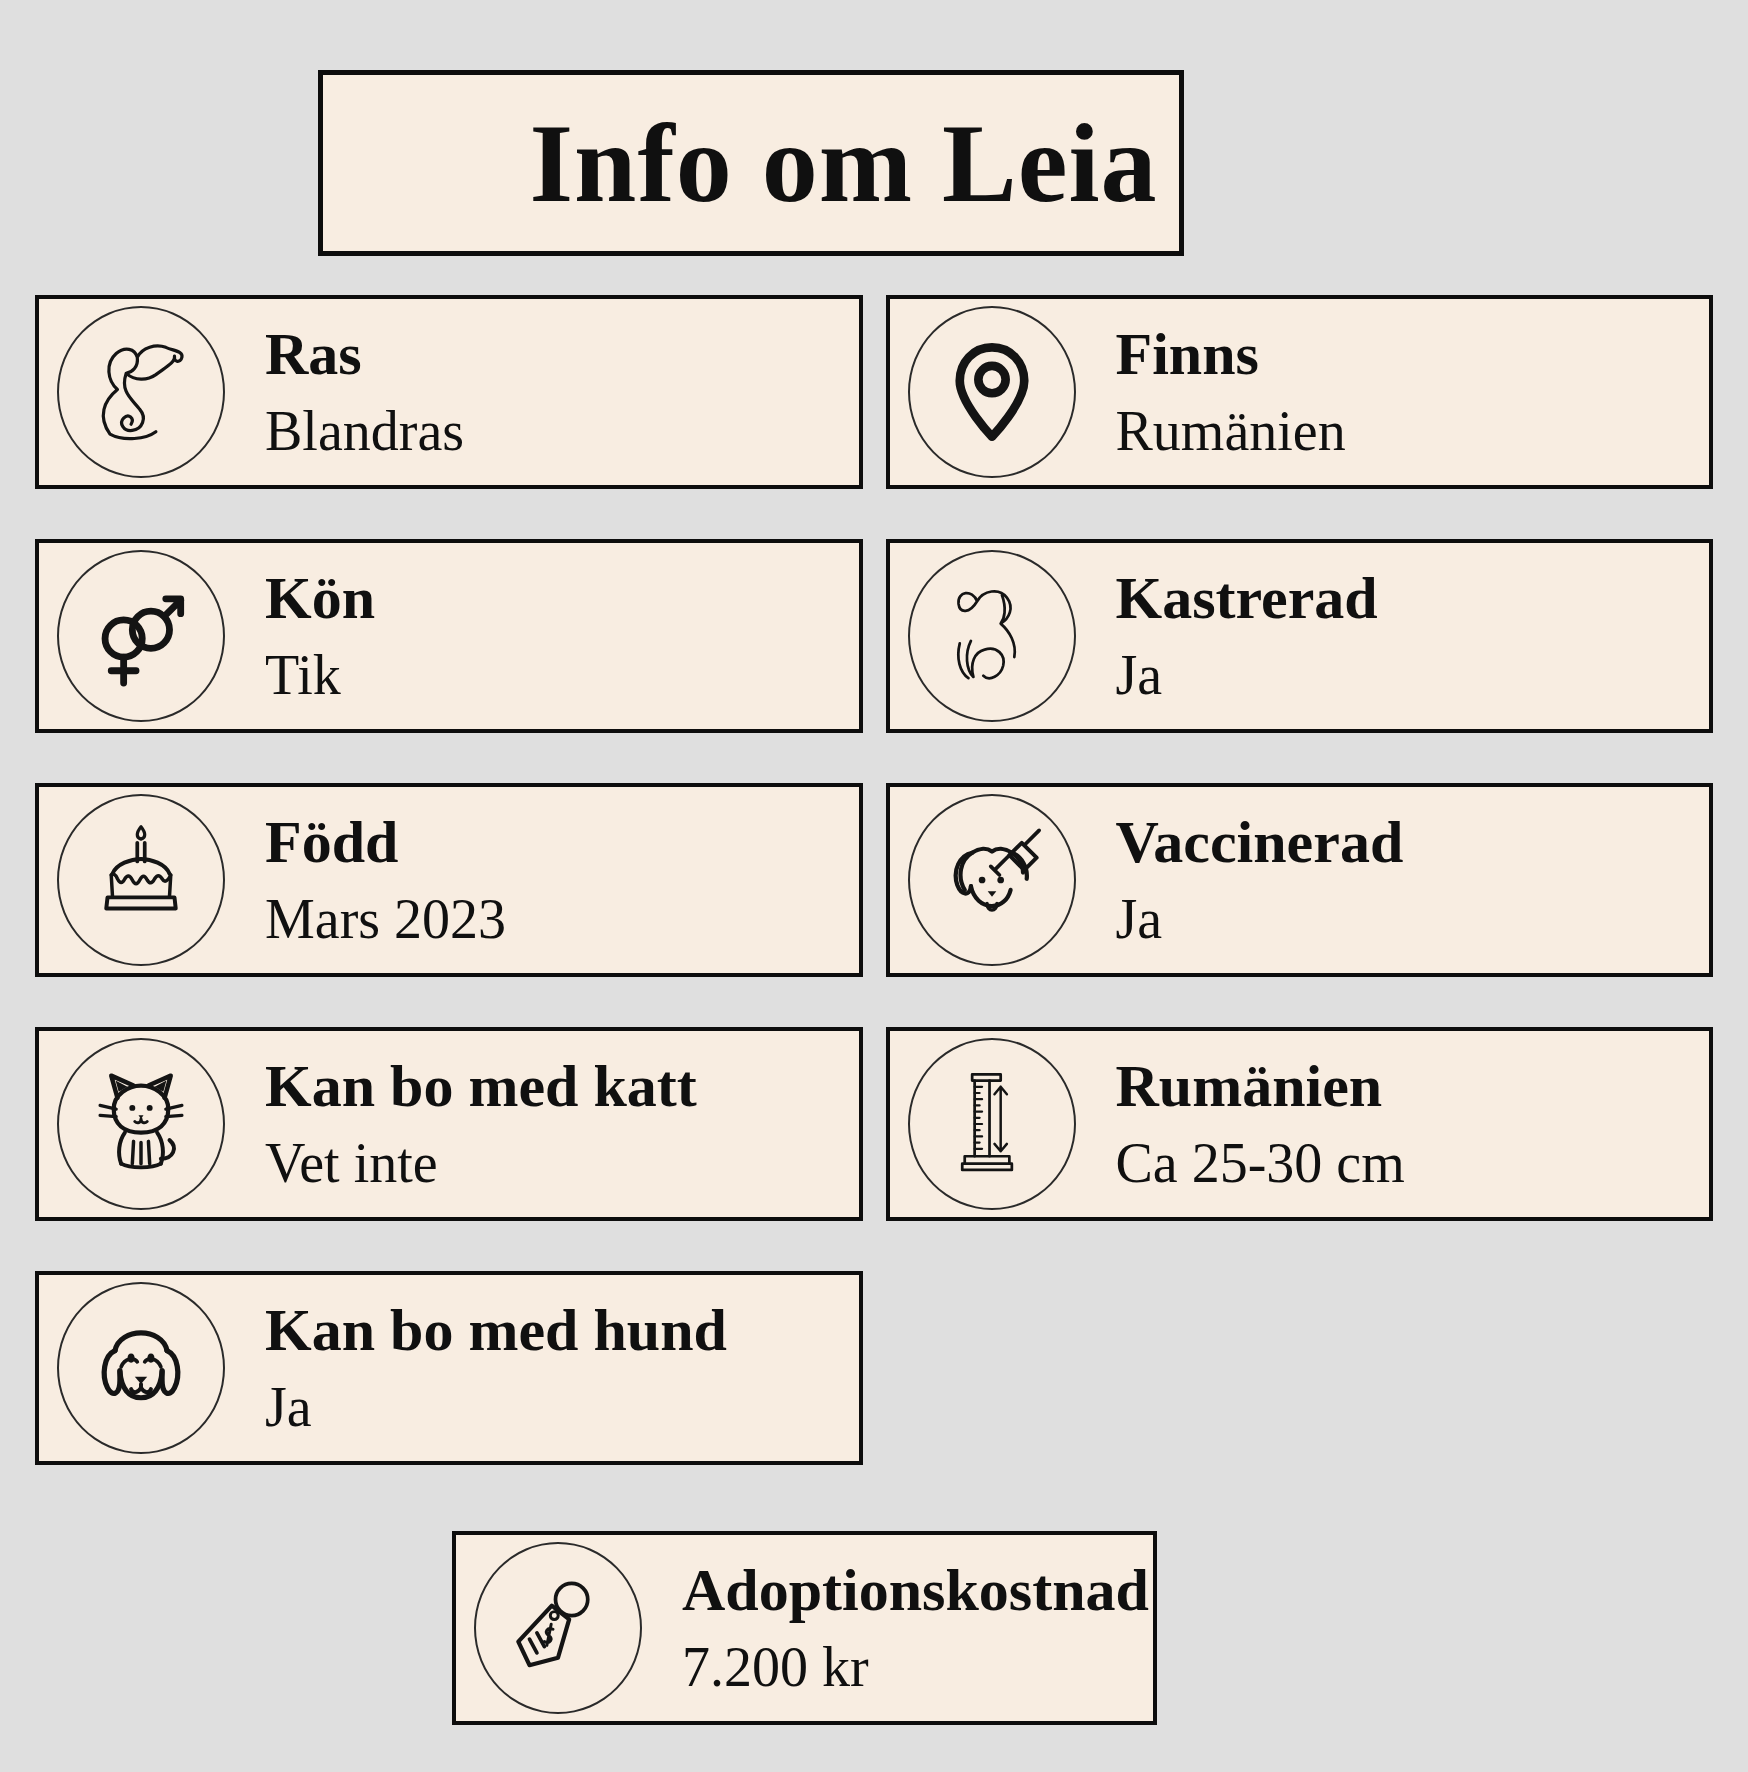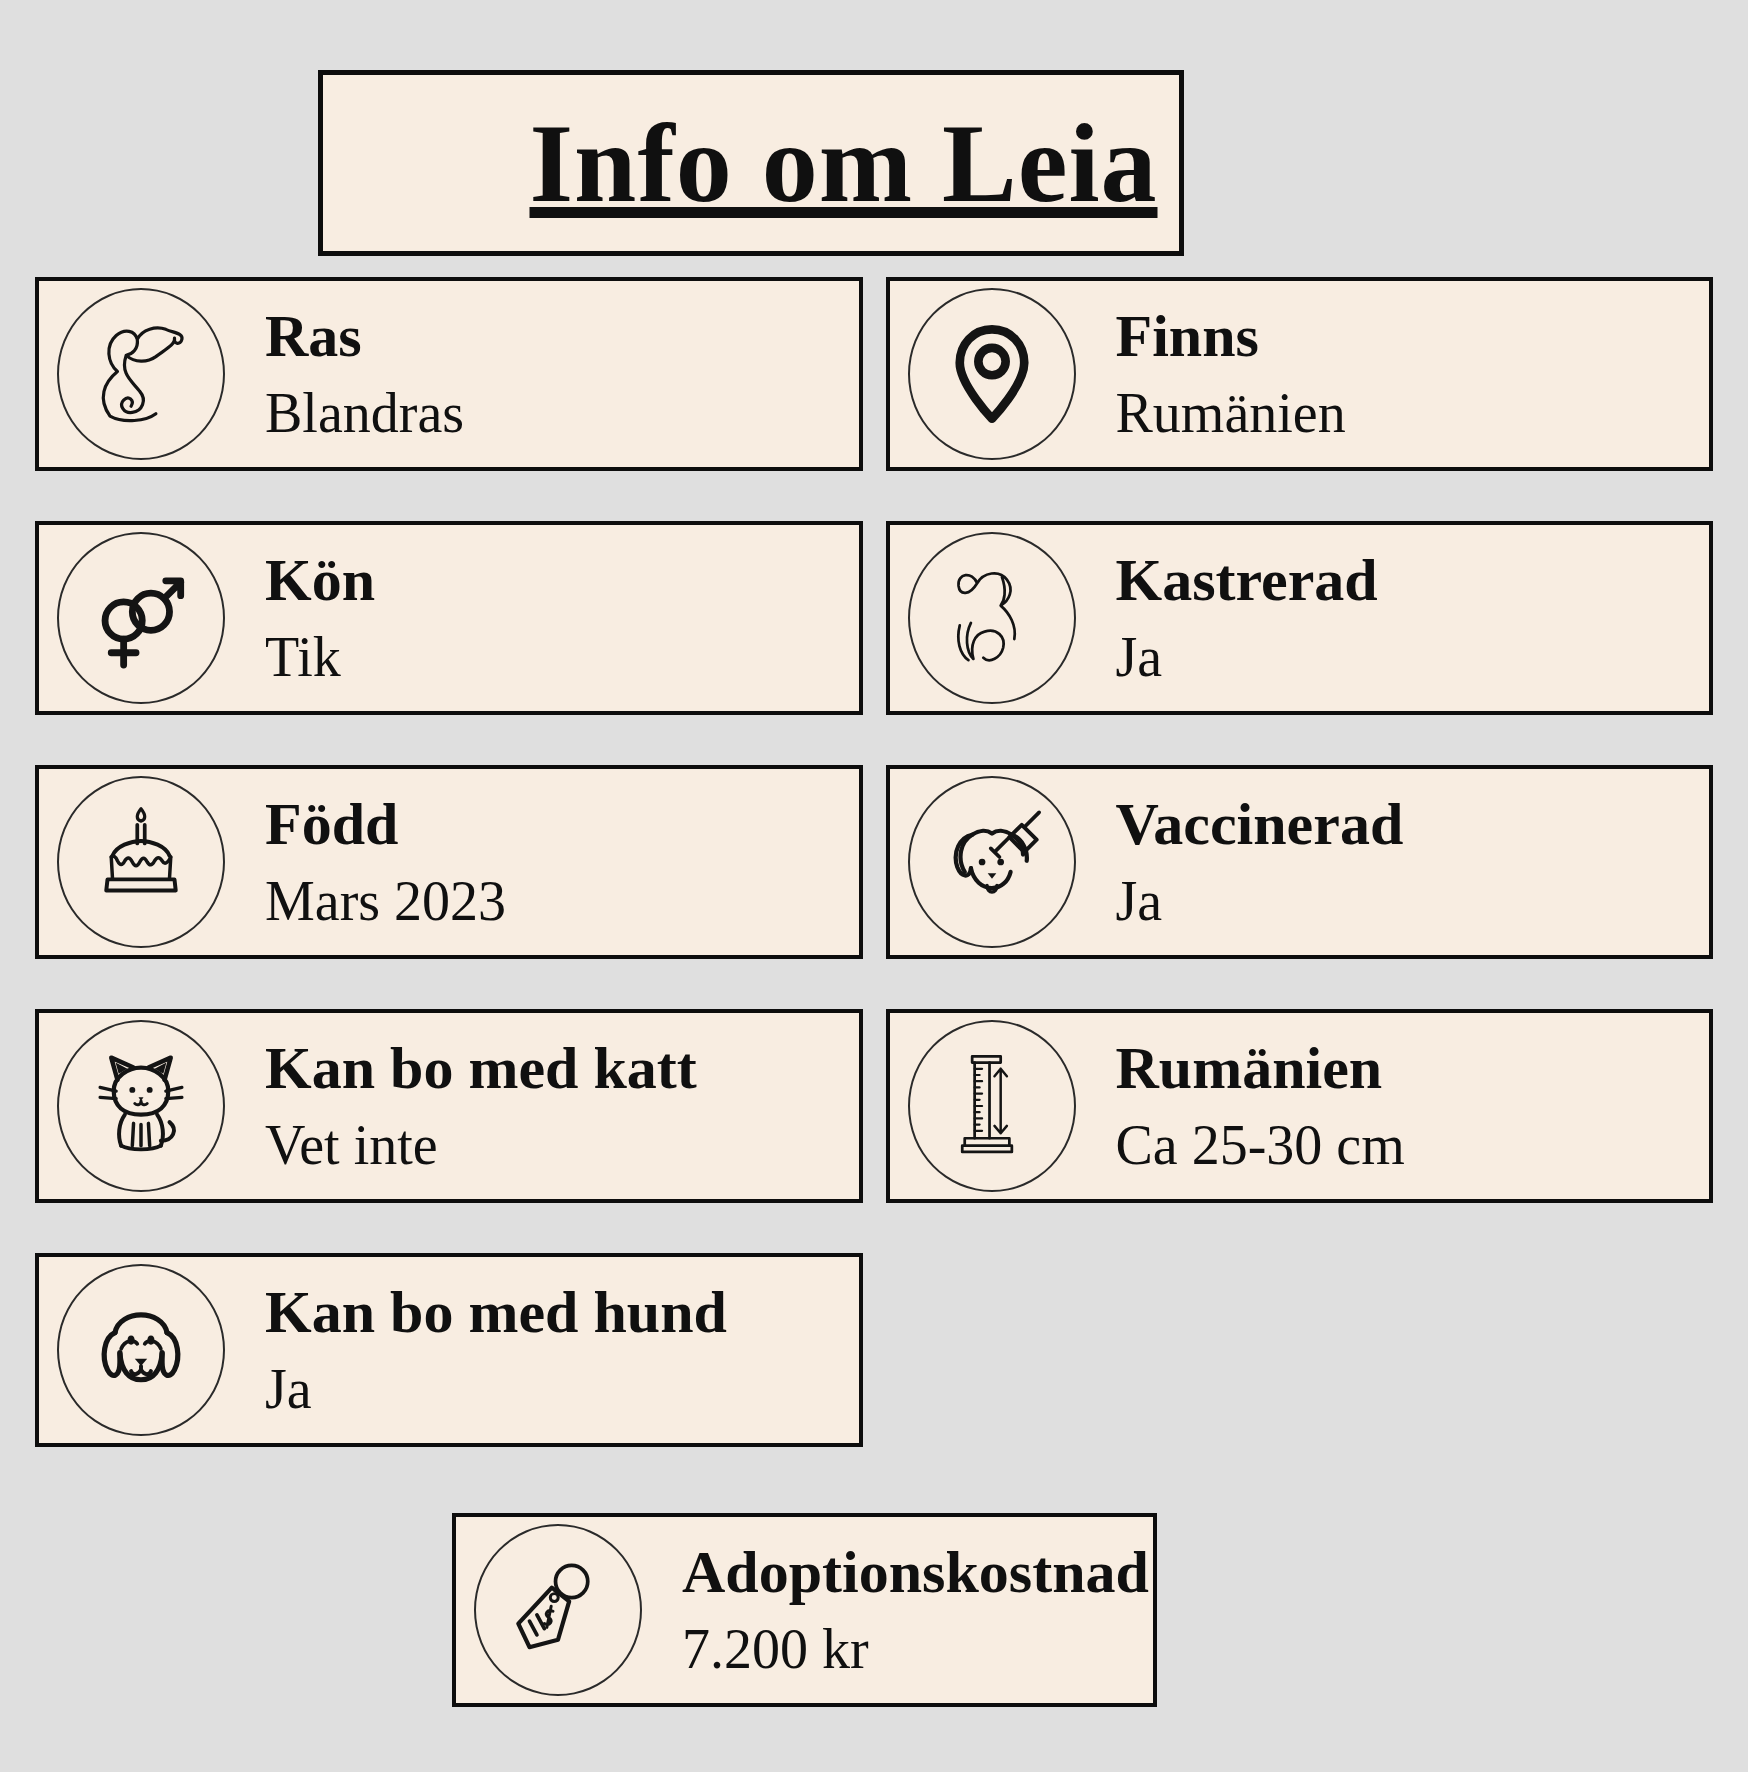--- a/index.html
+++ b/index.html
@@ -13,28 +13,27 @@
   .canvas{position:relative;width:1748px;height:1772px;background:#dfdfdf;}
 
   .title-box{
     box-sizing:border-box;
     margin:70px 0 0 318px;
     width:866px;height:186px;
     background:#f8ede1;
     border:5px solid #0d0d0d;
     display:flex;align-items:center;justify-content:center;
     padding-left:185px;
-    text-decoration:underline;
   }
   .title-text{
     font-size:112px;font-weight:bold;letter-spacing:1px;white-space:nowrap;
   }
 
   .grid{
-    margin:21px 35px 0 35px;
+    margin:39px 35px 0 35px;
     display:grid;
     grid-template-columns:1fr 1fr;
     column-gap:23px;
     row-gap:50px;
   }
   .card{
     box-sizing:border-box;
     height:194px;
     background:#f8ede1;
     border:4px solid #0d0d0d;

